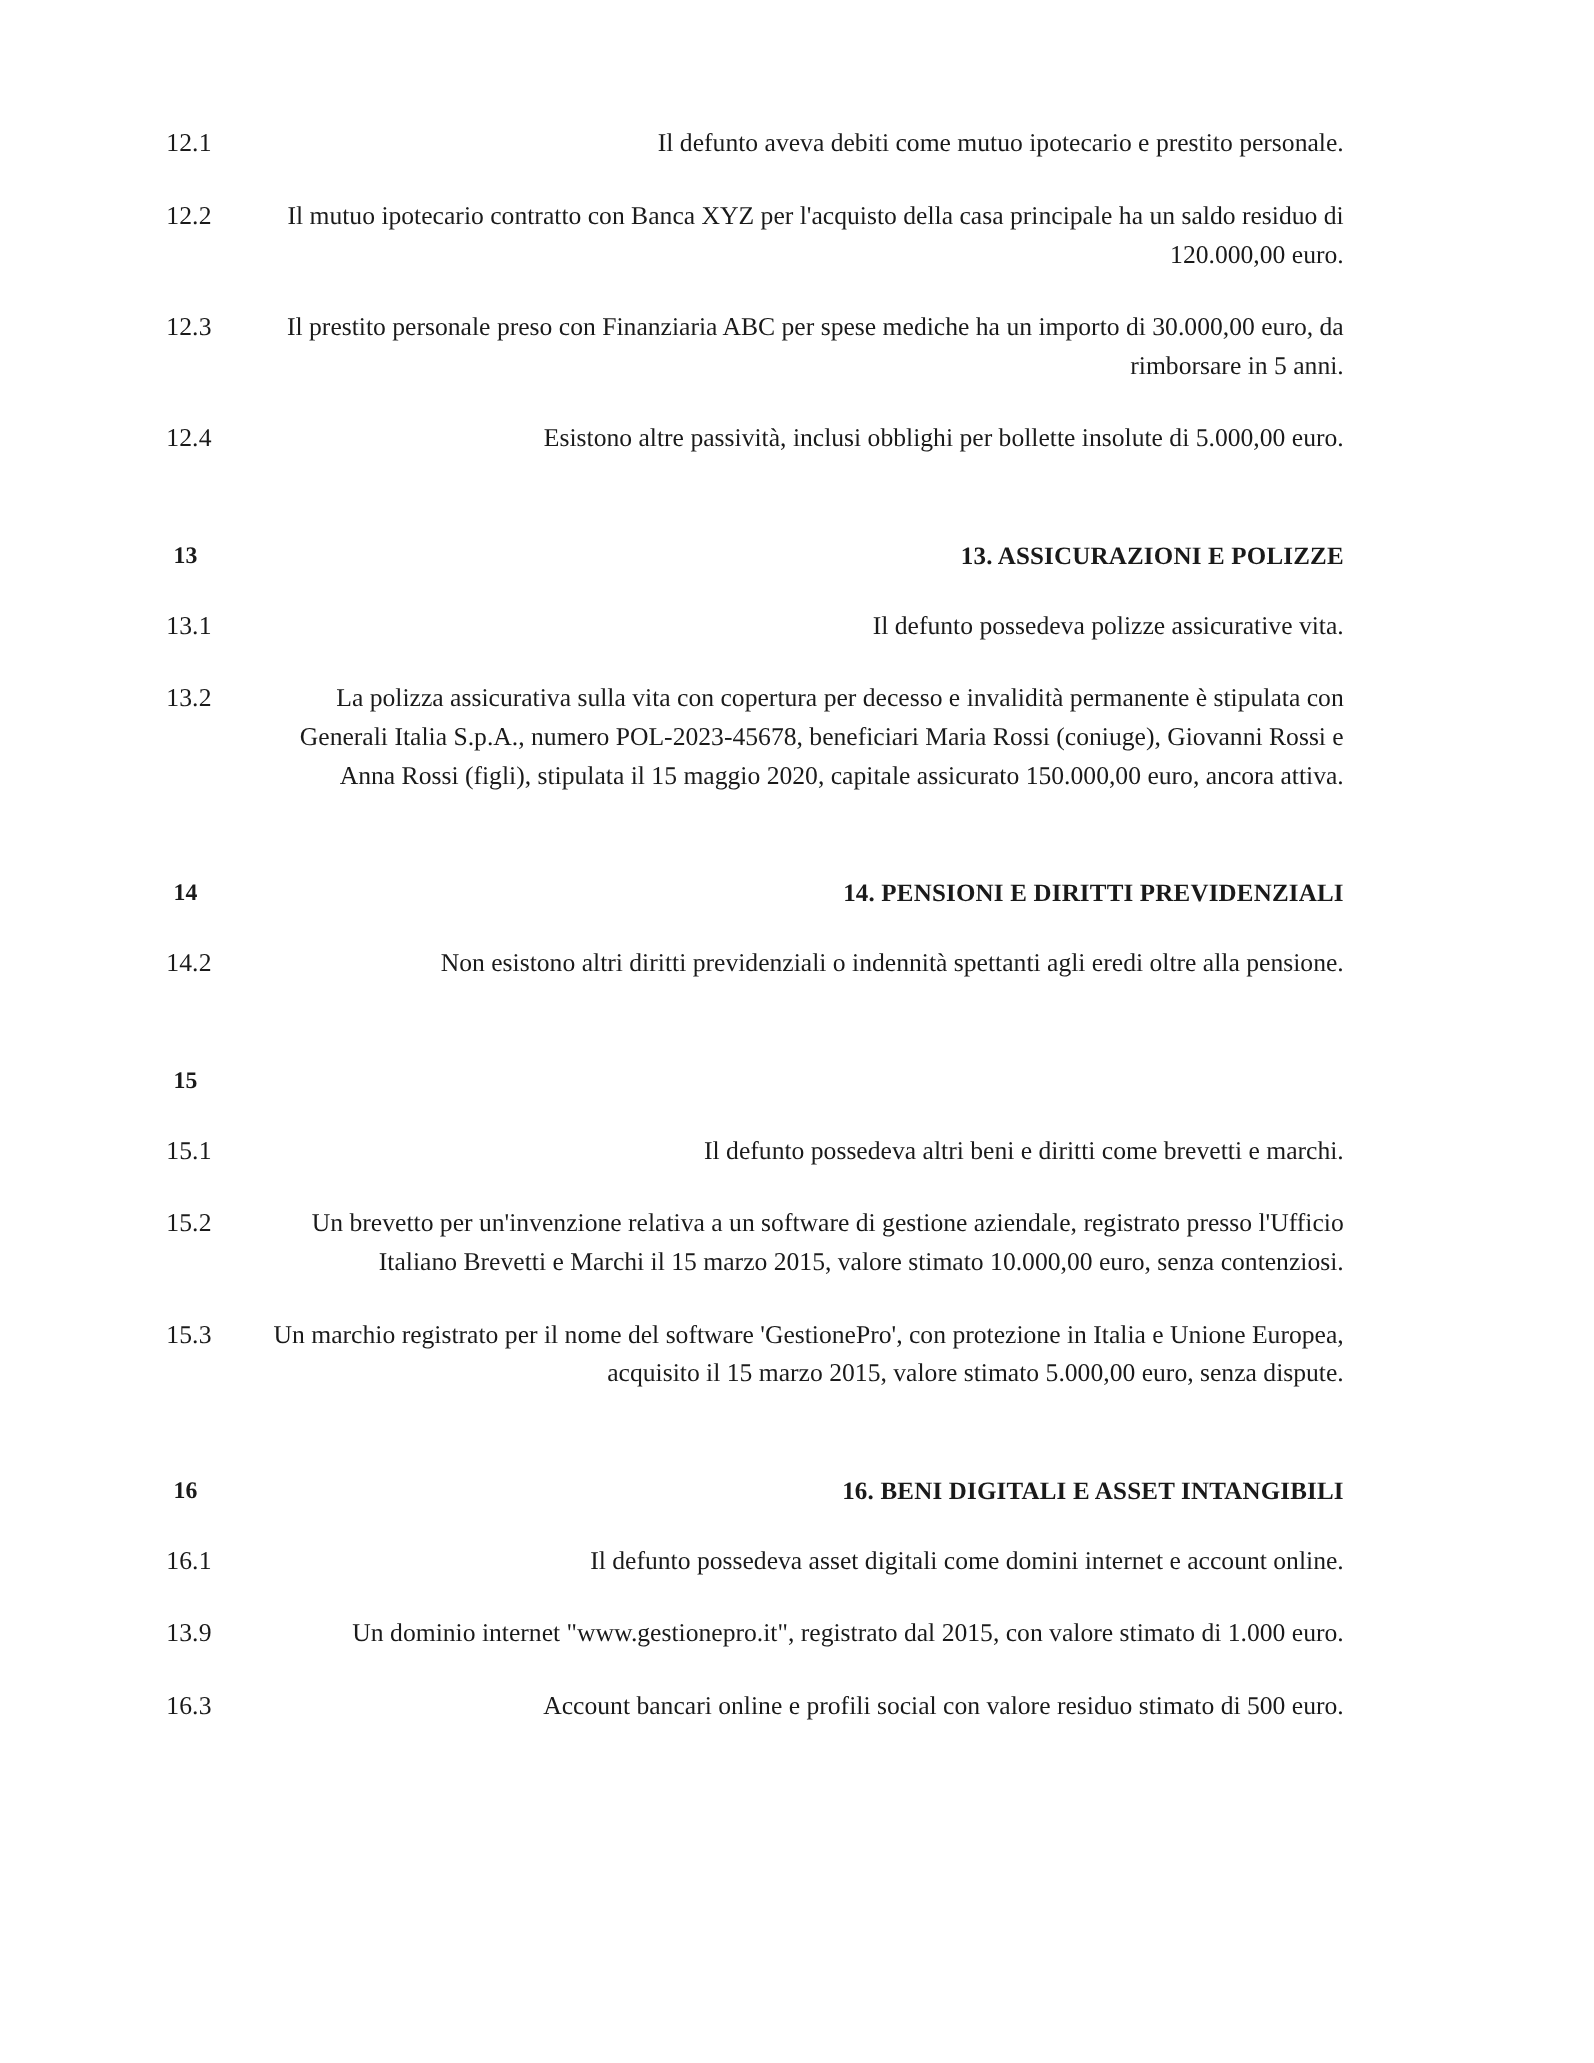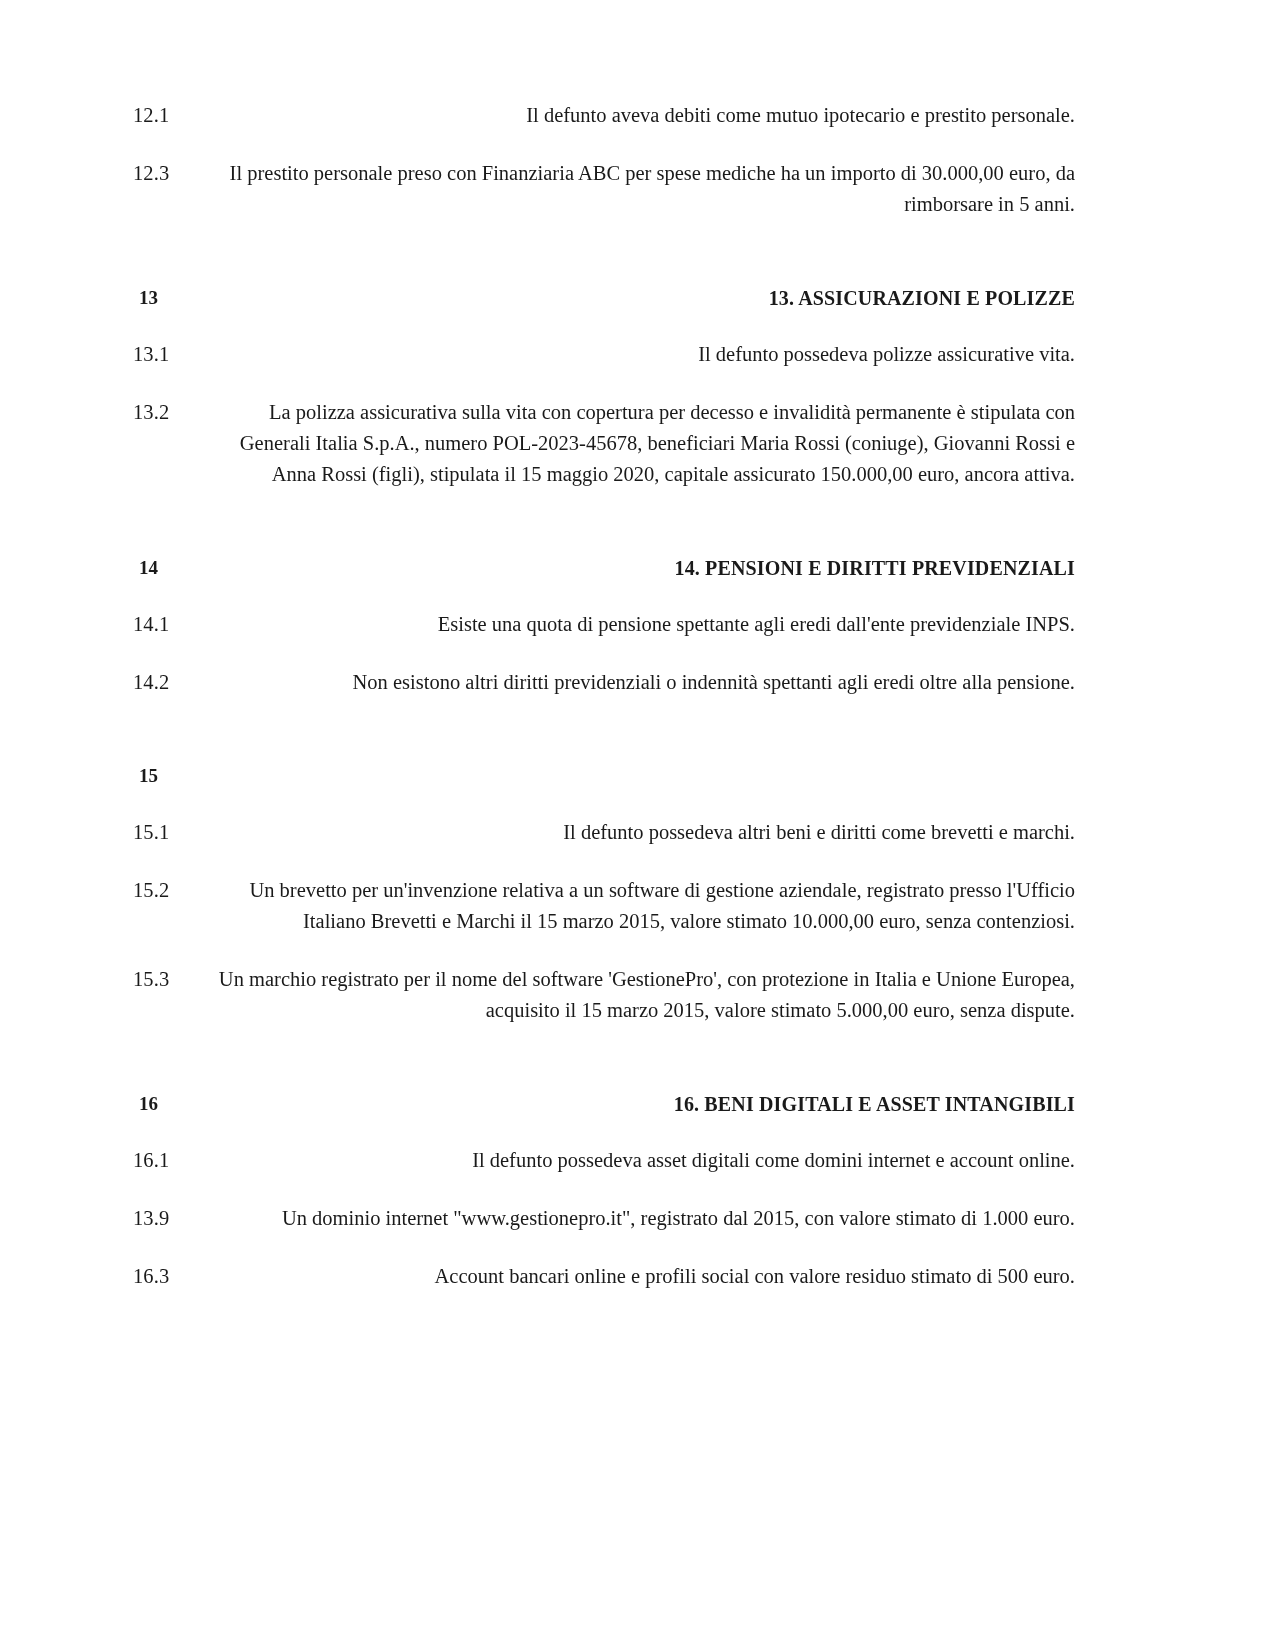--- a/index.html
+++ b/index.html
@@ -72,42 +72,46 @@
 </head>
 <body>
 
 <div class="page">
   <div class="doc-body" id="doc-body">
       <div class="clause">
         <div class="clause-num">12.1</div>
         <div class="clause-text">Il defunto aveva debiti come mutuo ipotecario e prestito personale.</div>
       </div>
       <div class="clause">
+        <div class="clause-num">12.2</div>
+        <div class="clause-text">Il mutuo ipotecario contratto con Banca XYZ per l'acquisto della casa principale ha un saldo residuo di 120.000,00 euro.</div>
+      </div>
+      <div class="clause">
         <div class="clause-num">12.3</div>
         <div class="clause-text">Il prestito personale preso con Finanziaria ABC per spese mediche ha un importo di 30.000,00 euro, da rimborsare in 5 anni.</div>
+      </div>
+      <div class="clause">
+        <div class="clause-num">12.4</div>
+        <div class="clause-text">Esistono altre passività, inclusi obblighi per bollette insolute di 5.000,00 euro.</div>
       </div>
       <div class="section-head">
         <div class="clause-num">13</div>
         <div class="clause-text">13. ASSICURAZIONI E POLIZZE</div>
       </div>
       <div class="clause">
         <div class="clause-num">13.1</div>
         <div class="clause-text">Il defunto possedeva polizze assicurative vita.</div>
       </div>
       <div class="clause">
         <div class="clause-num">13.2</div>
         <div class="clause-text">La polizza assicurativa sulla vita con copertura per decesso e invalidità permanente è stipulata con Generali Italia S.p.A., numero POL-2023-45678, beneficiari Maria Rossi (coniuge), Giovanni Rossi e Anna Rossi (figli), stipulata il 15 maggio 2020, capitale assicurato 150.000,00 euro, ancora attiva.</div>
       </div>
       <div class="section-head">
         <div class="clause-num">14</div>
         <div class="clause-text">14. PENSIONI E DIRITTI PREVIDENZIALI</div>
-      </div>
-      <div class="clause">
-        <div class="clause-num">14.1</div>
-        <div class="clause-text">Esiste una quota di pensione spettante agli eredi dall'ente previdenziale INPS.</div>
       </div>
       <div class="clause">
         <div class="clause-num">14.2</div>
         <div class="clause-text">Non esistono altri diritti previdenziali o indennità spettanti agli eredi oltre alla pensione.</div>
       </div>
       <div class="section-head">
         <div class="clause-num">15</div>
       </div>
       <div class="clause">
         <div class="clause-num">15.1</div>

